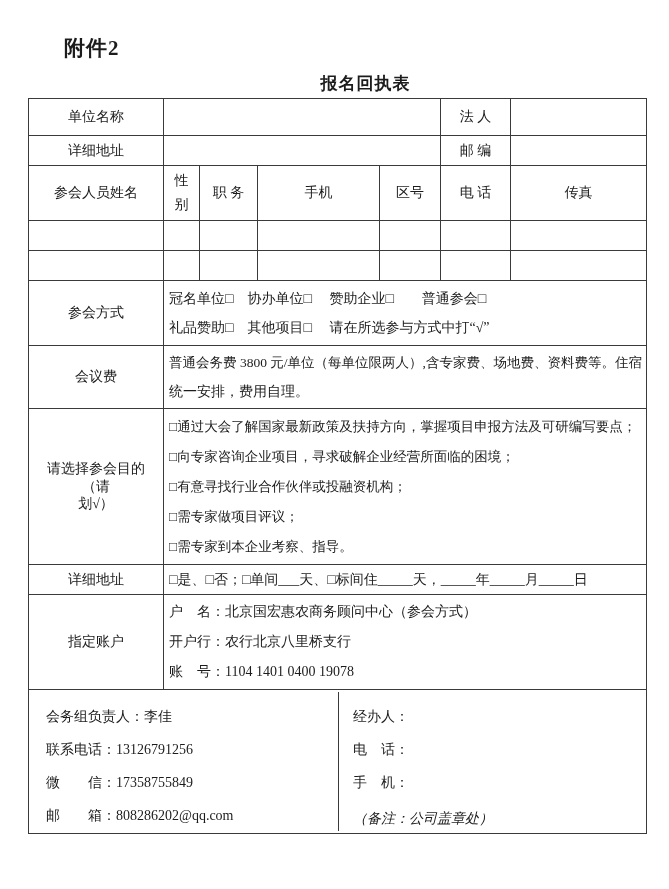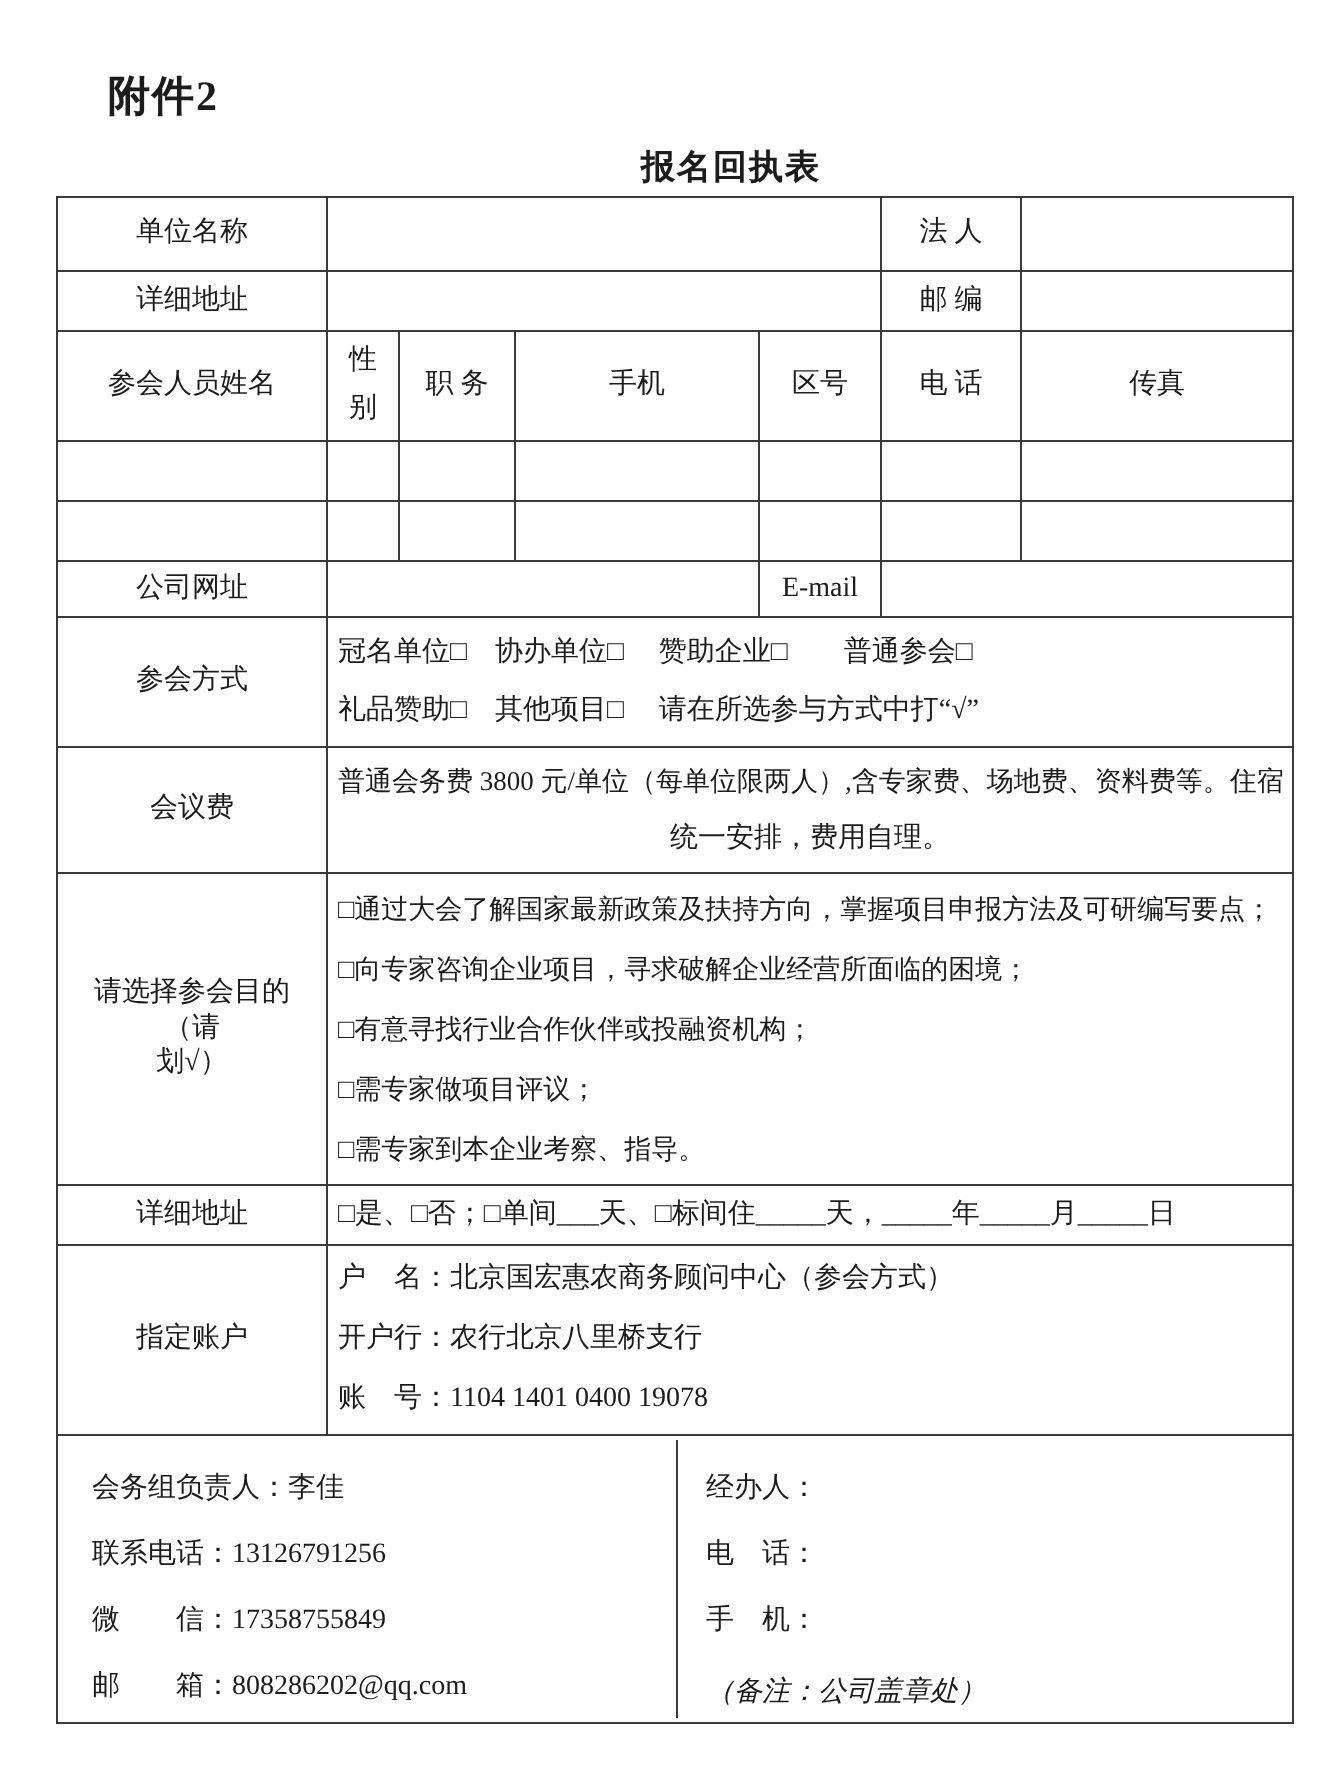--- a/index.html
+++ b/index.html
@@ -2,21 +2,21 @@
 <html><head>
 <meta charset="utf-8">
 <style>
   html,body{margin:0;padding:0;}
   body{
     width:669px;height:889px;background:#ffffff;
     font-family:"Liberation Serif","DejaVu Serif",serif;
     color:#1c1c1c;position:relative;overflow:hidden;
   }
   .attachment{
-    position:absolute;left:54px;top:34px;
+    position:absolute;left:64px;top:34px;
     font-size:21px;font-weight:bold;letter-spacing:1px;
   }
   .doc-title{
     position:absolute;left:0;top:72px;width:669px;
     text-align:center;font-size:17px;font-weight:bold;letter-spacing:1px;margin-left:31px;
   }
   table.form{
     position:absolute;left:28px;top:98px;width:618px;
     border-collapse:collapse;table-layout:fixed;
   }
@@ -28,21 +28,21 @@
   }
   td.lbl{text-align:center;}
   td.content{text-align:left;padding-left:9px;}
   .content div{white-space:nowrap;}
   tr.r1{height:37px;} tr.r2{height:30px;margin-left:32px;} tr.r3{height:55px;}
   tr.r4{height:30px;} tr.r5{height:30px;} tr.r6{height:28px;}
   tr.r7{height:65px;} tr.r8{height:59px;} tr.r9{height:156px;}
   tr.r10{height:30px;} tr.r11{height:95px;} tr.r12{height:139px;margin-left:22px;}
   .two-line div{line-height:29px;}
   .fee-line1{font-size:13.5px;}
-  .fee-line2{text-align:center;font-family:Liberation Serif, serif;}
+  .fee-line2{font-family:Liberation Serif, serif;}
   .purpose-list div{line-height:30px;font-size:13.5px;}
   .acct-list div{line-height:30px;}
   .vert div{line-height:24px;text-align:center;}
   td.footer-cell{padding:0;vertical-align:top;}
   .footer-wrap{display:flex;width:100%;height:139px;}
   .footer-left{
     width:305px;border-right:1.6px solid #3a3a3a;
     padding:8px 0 0 12px;box-sizing:border-box;
   }
   .footer-right{flex:1;padding:8px 0 0 14px;box-sizing:border-box;}
@@ -107,26 +107,20 @@
   <tr class="r5">
     <td></td>
     <td></td>
     <td></td>
     <td></td>
     <td></td>
     <td></td>
     <td></td>
   </tr>
 
-  <tr class="r6">
-    <td class="lbl">公司网址</td>
-    <td colspan="3"></td>
-    <td class="lbl">E-mail</td>
-    <td colspan="2"></td>
-  </tr>
 
   <tr class="r7">
     <td class="lbl">参会方式</td>
     <td colspan="6" class="content two-line">
       <div>冠名单位□　协办单位□　 赞助企业□　　普通参会□</div>
       <div>礼品赞助□　其他项目□　 请在所选参与方式中打“√”</div>
     </td>
   </tr>
 
   <tr class="r8">

